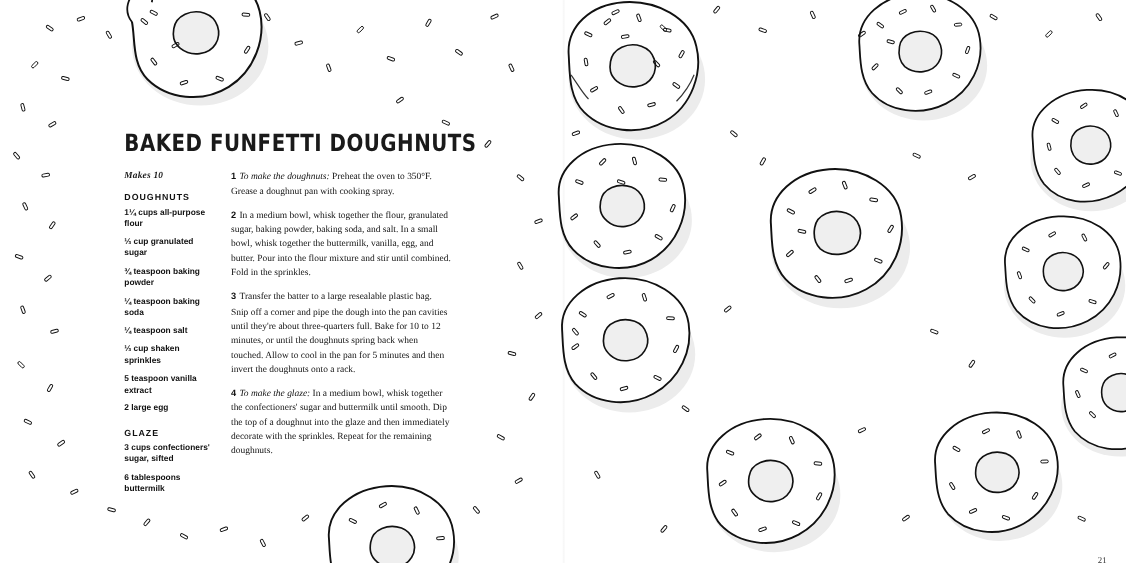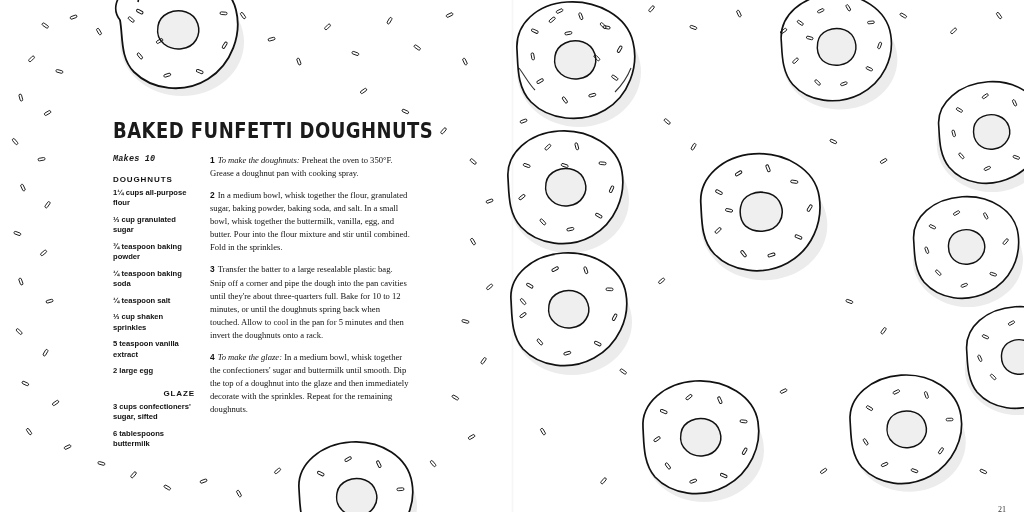--- a/index.html
+++ b/index.html
@@ -46,37 +46,37 @@
     position: absolute;
     left: 113px; top: 150px;
     width: 82px;
   }
   #col-right {
     position: absolute;
     left: 210px; top: 150px;
     width: 200px;
   }
   .makes {
-    font-family: Liberation Mono, monospace;
+    font-family: Liberation Serif, serif;
     font-style: italic;
     font-weight: 700;
     font-size: 8.5px;
     color: #1a1a1a;
     margin-bottom: 11px;
     letter-spacing: 0.2px;
   }
   .ing-head {
     font-family: "Liberation Sans", sans-serif;
     font-weight: 700;
     font-size: 8px;
     letter-spacing: 0.9px;
     color: #111;
     margin-bottom: 4px;
   }
-  .ing-head.second { margin-top: 12px; text-align: right; }
+  .ing-head.second { margin-top: 12px; }
   .ing-list {
     list-style: none;
     margin: 0; padding: 0;
   }
   .ing-list li {
     font-family: "Liberation Sans", sans-serif;
     font-weight: 700;
     font-size: 7.6px;
     line-height: 1.38;
     color: #111;

